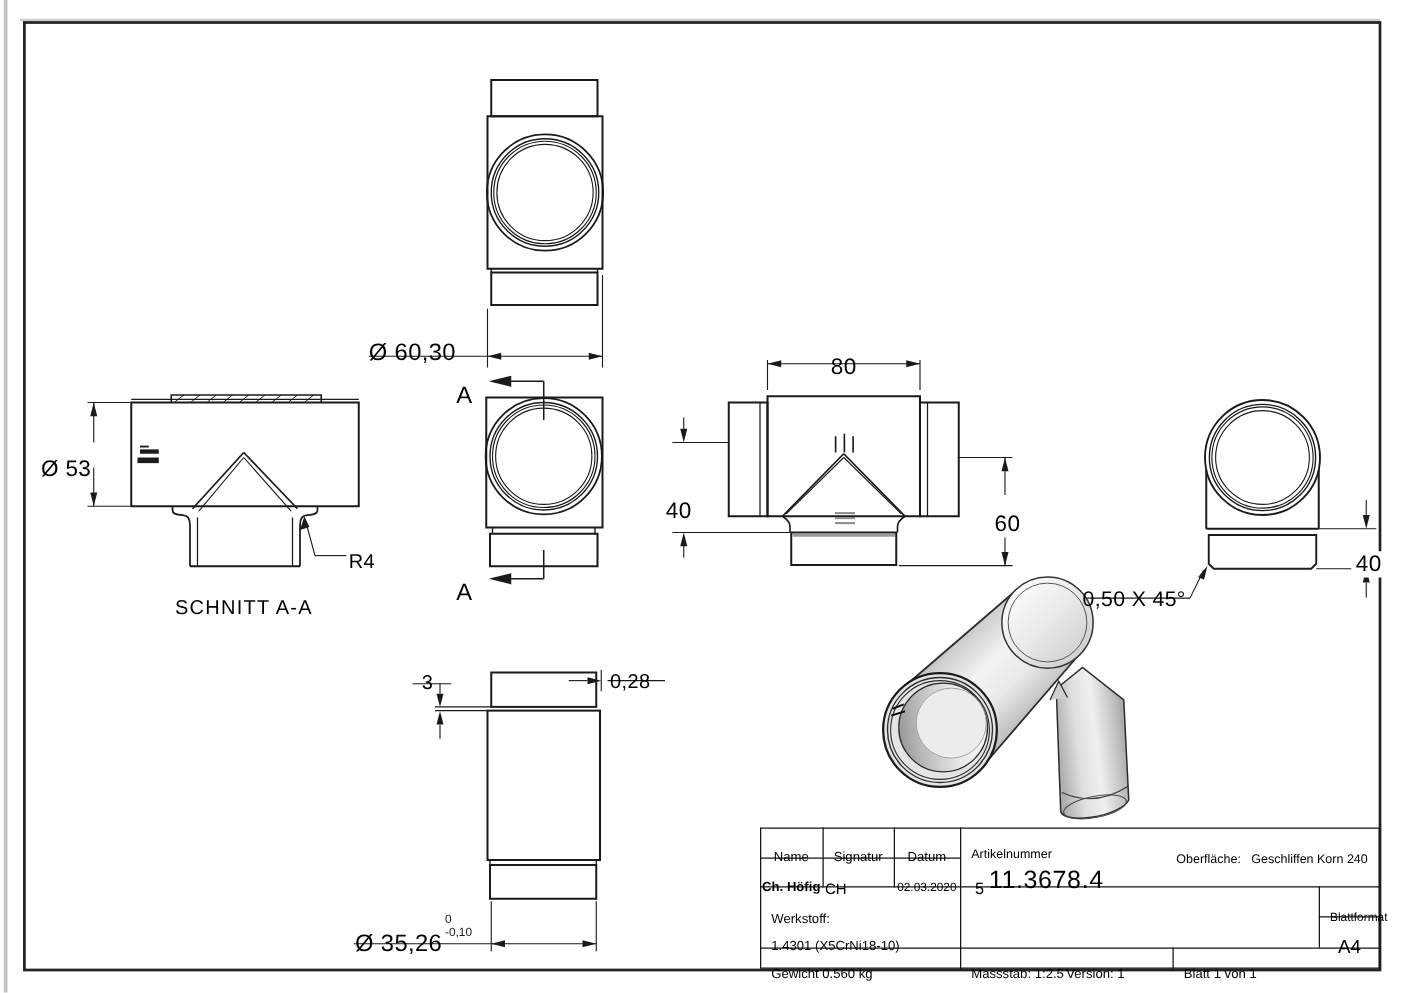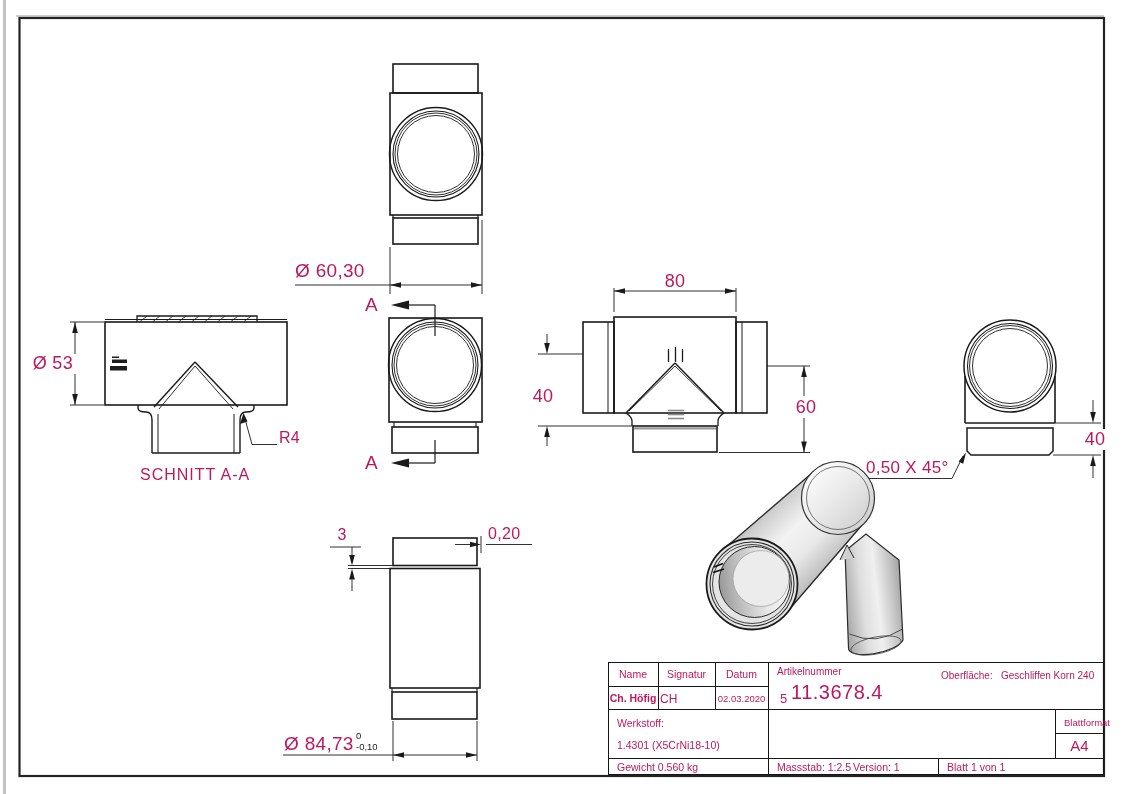--- a/index.html
+++ b/index.html
@@ -1,18 +1,18 @@
 <!DOCTYPE html>
 <html><head>
 <meta charset="utf-8">
 <style>
   html,body{margin:0;padding:0;background:#fff;width:1123px;height:794px;overflow:hidden;
     font-family:"Liberation Sans", sans-serif;color:#1a1a1a;}
   .page{position:absolute;left:0;top:0;width:1123px;height:794px;background:#ffffff;}
-  .t{position:absolute;white-space:nowrap;color:#be185d;}
+  .t{position:absolute;white-space:nowrap;color:#000000;margin-top:12px;}
   .dim{font-size:18px;letter-spacing:.3px;}
   .bgw{background:#fff;padding:0 1px;}
   svg{position:absolute;left:0;top:0;}
   .ln{position:absolute;background:#151515;}
   .grayln{position:absolute;background:#c3c3c3;}
   .tol{position:absolute;display:flex;flex-direction:column;line-height:1.12;font-size:9.5px;}
 </style>
 </head>
 <body>
 
@@ -243,22 +243,22 @@
   <span class="t dim" style="left:365px;top:452px;font-size:19px;">A</span>
   <span class="t dim" style="left:28px;top:353px;width:45px;text-align:right;">Ø 53</span>
   <span class="t dim" style="left:279px;top:429px;font-size:16px;">R4</span>
   <span class="t" style="left:140px;top:466px;font-size:16px;letter-spacing:1px;">SCHNITT A-A</span>
   <span class="t dim" style="left:655px;top:271px;width:40px;text-align:center;">80</span>
   <span class="t dim" style="left:528px;top:386px;width:30px;text-align:center;">40</span>
   <span class="t dim bgw" style="left:792px;top:397px;width:26px;text-align:center;">60</span>
   <span class="t dim" style="left:866px;top:458px;font-size:17px;">0,50 X 45°</span>
   <span class="t dim bgw" style="left:1081px;top:429px;width:26px;text-align:center;">40</span>
   <span class="t dim" style="left:333px;top:526px;width:18px;text-align:center;font-size:16px;">3</span>
-  <span class="t dim" style="left:488px;top:525px;font-size:16px;">0,20</span>
-  <span class="t dim" style="left:284px;top:733px;font-size:19px;">Ø 84,73</span>
+  <span class="t dim" style="left:488px;top:525px;font-size:16px;">0,28</span>
+  <span class="t dim" style="left:284px;top:733px;font-size:19px;">Ø 35,26</span>
   <span class="tol" style="left:356px;top:731px;">
     <span>0</span>
     <span>-0,10</span>
   </span>
 
   <div style="position:absolute;left:608px;top:662px;width:496px;height:113px;border:1.5px solid #151515;box-sizing:border-box;"></div>
   <div class="ln" style="left:658px;top:662px;width:1.3px;height:48px;"></div>
   <div class="ln" style="left:715px;top:662px;width:1.3px;height:48px;"></div>
   <div class="ln" style="left:768px;top:662px;width:1.3px;height:113px;"></div>
   <div class="ln" style="left:608px;top:686px;width:160px;height:1.3px;"></div>

